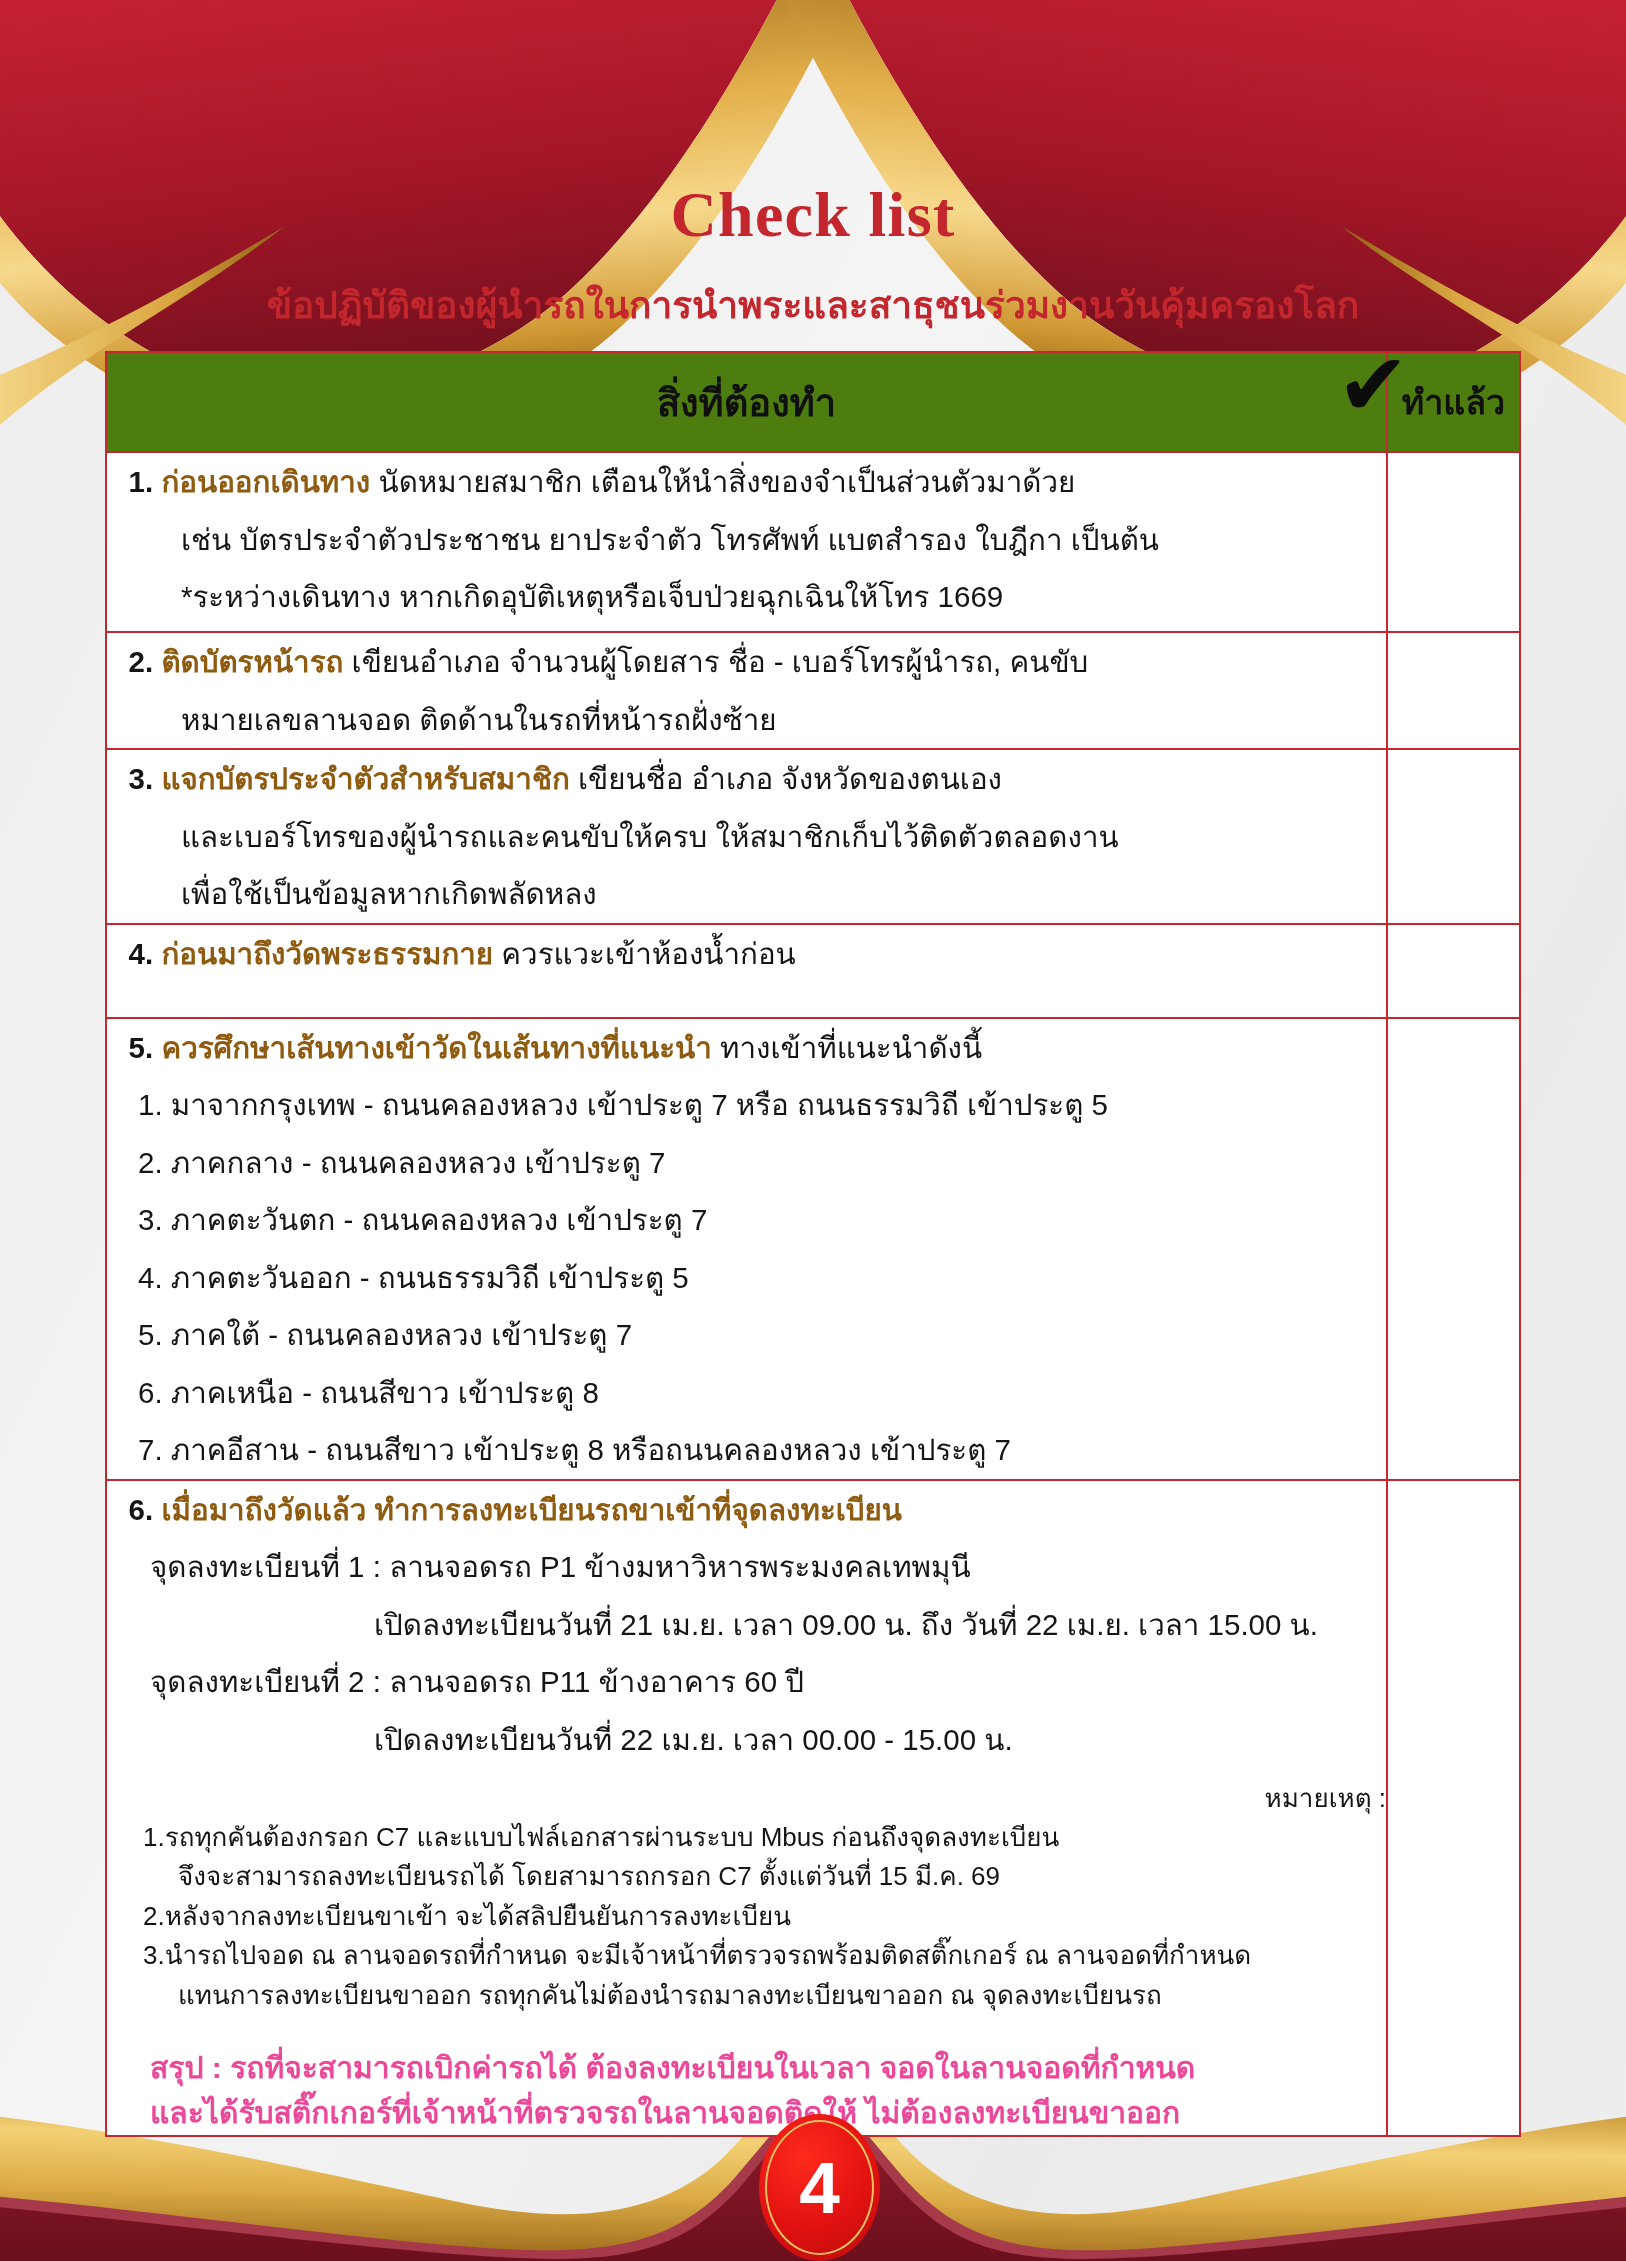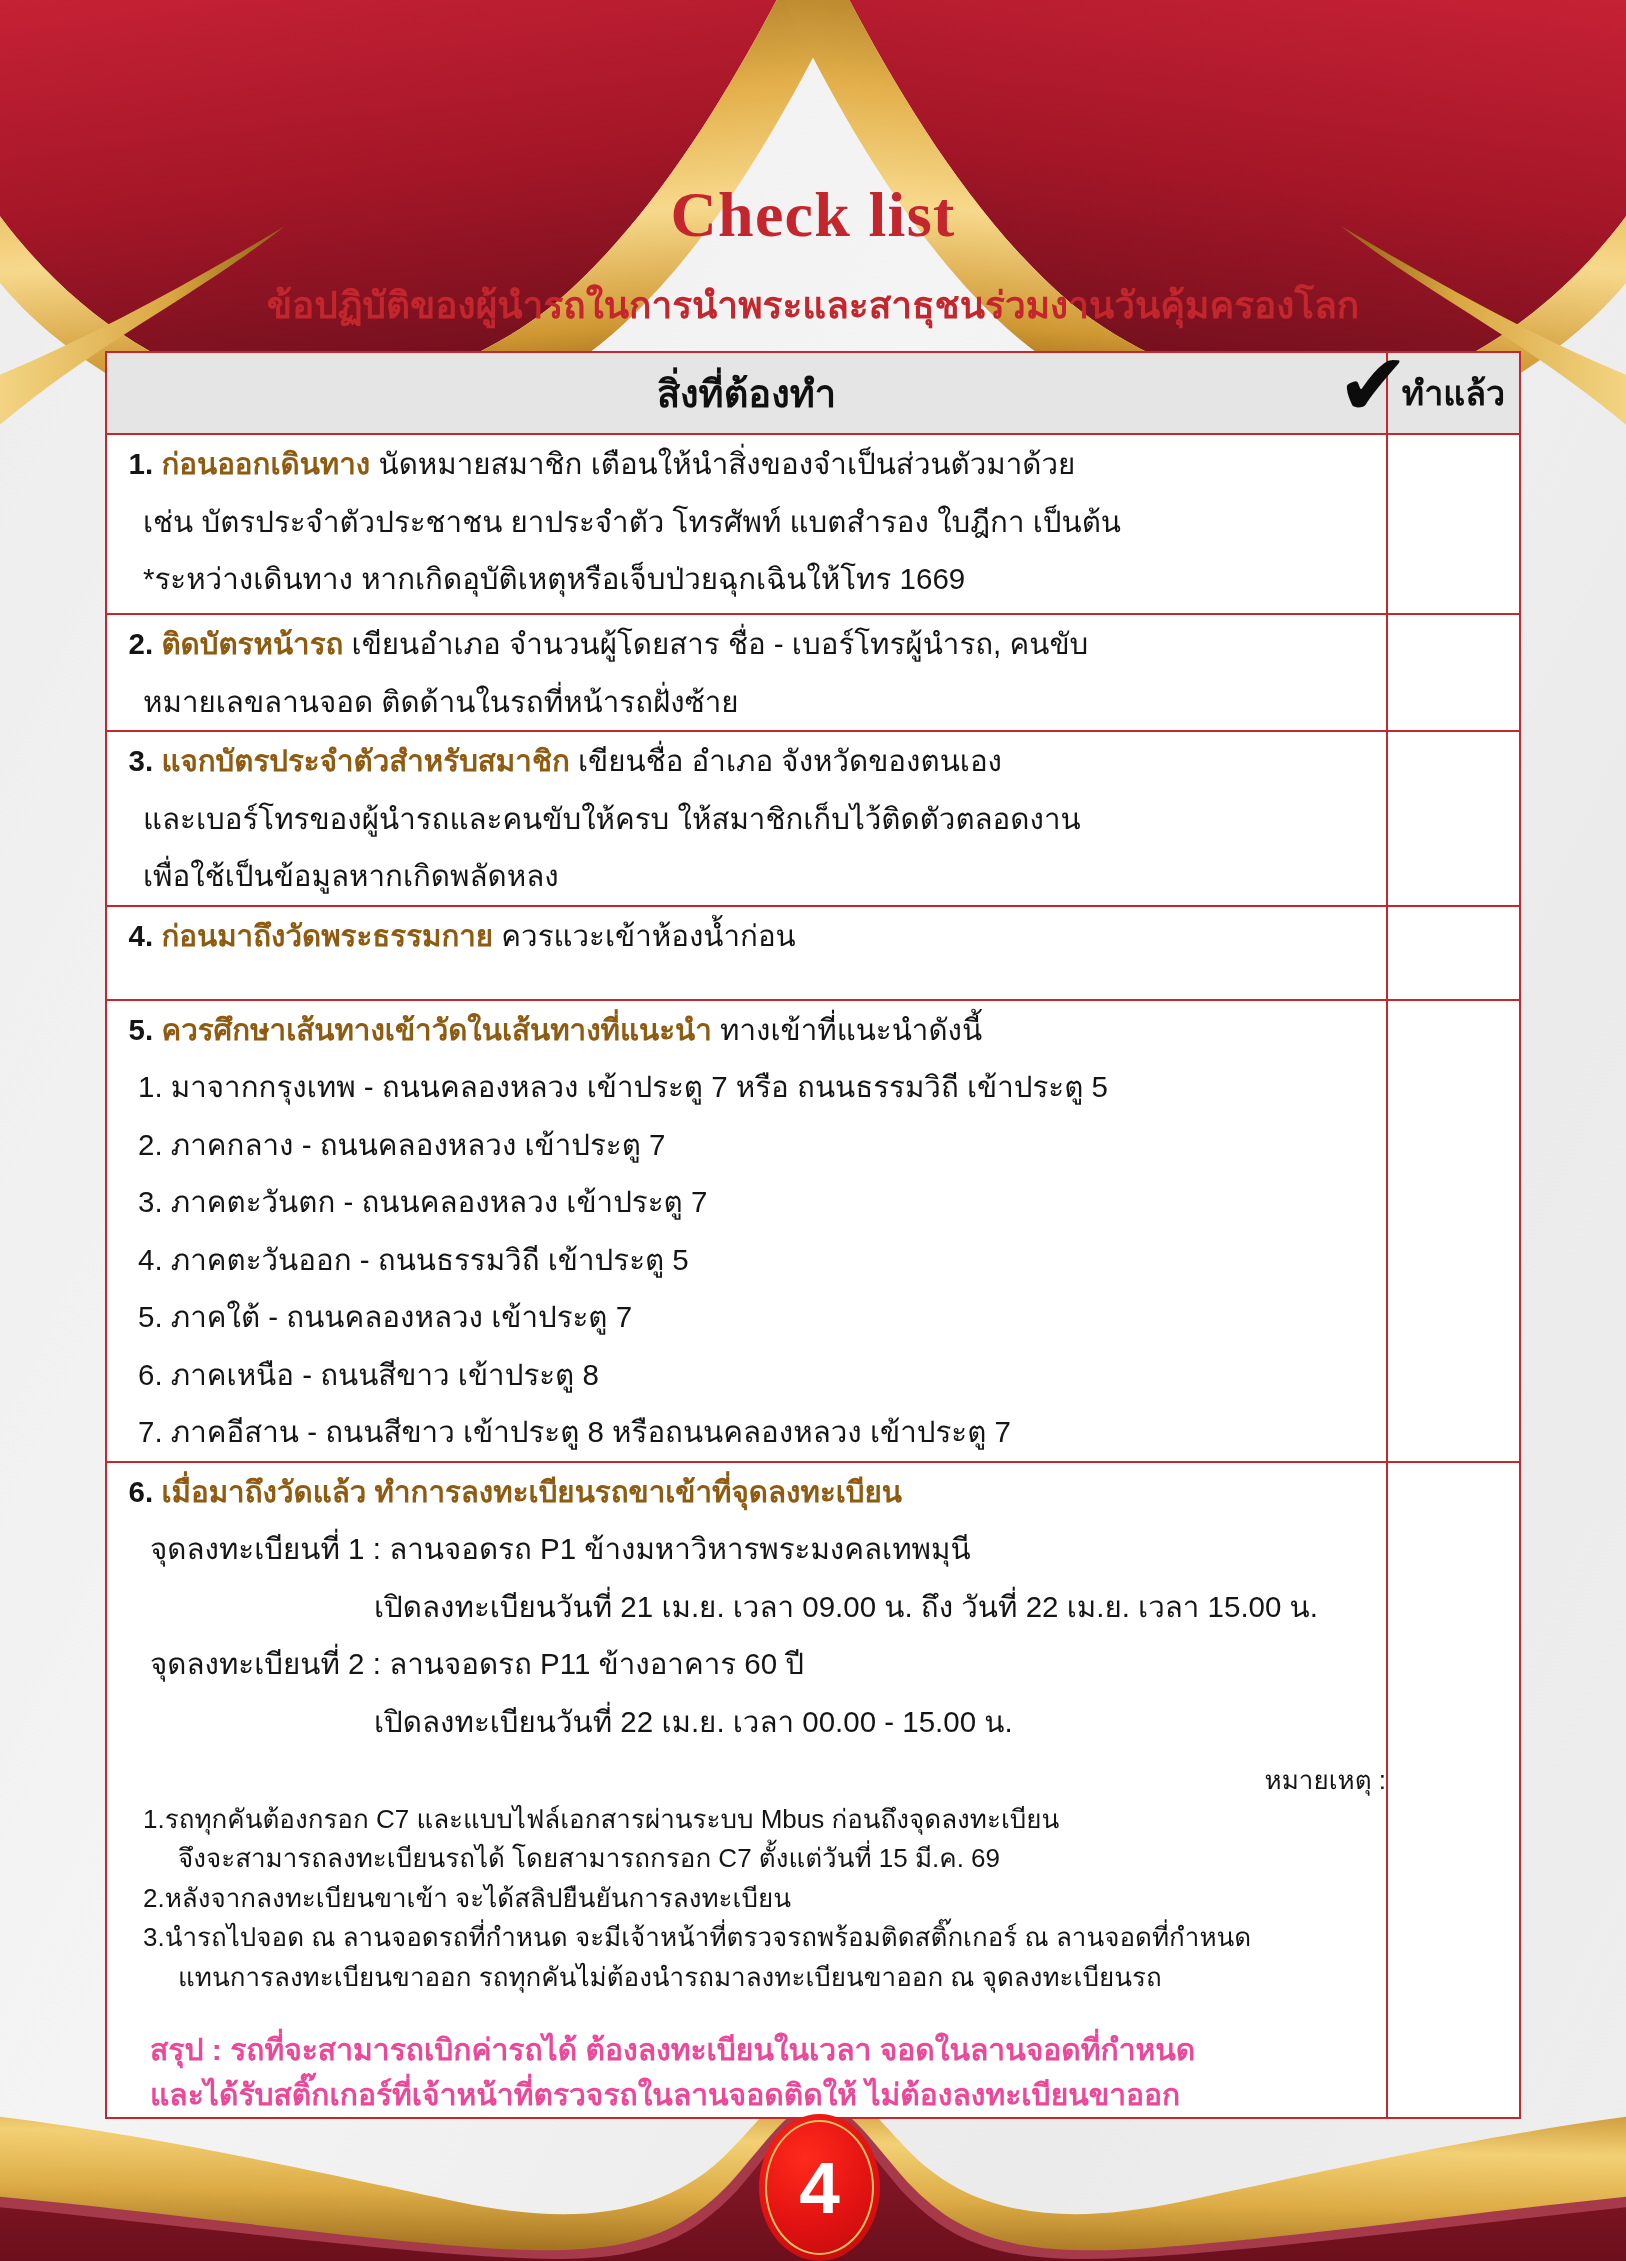--- a/index.html
+++ b/index.html
@@ -19,38 +19,38 @@
   .subtitle{
     position:absolute;top:275px;left:0;width:100%;text-align:center;
     font-weight:bold;font-size:37px;color:#c3262c;z-index:2;
   }
   table.checklist{
     position:absolute;left:105px;top:351px;width:1414px;z-index:2;
     table-layout:fixed;border-collapse:collapse;background:#ffffff;
   }
   col.c1{width:1281px;} col.c2{width:133px;}
   .checklist th,.checklist td{border:2px solid #c2282e;vertical-align:top;padding:0;box-sizing:border-box;}
-  tr.hdr th{height:82px;background:#e5e5e5;vertical-align:middle;}
+  tr.hdr th{height:100px;background:#4d7c0f;vertical-align:middle;}
   .hcell1{position:relative;text-align:center;}
   .htext{font-size:38px;font-weight:700;color:#101010;}
   .hcheck{
     position:absolute;right:-23.6px;top:-11.8px;font-size:87px;line-height:1;
     color:#0c0c0c;z-index:3;font-weight:400;
   }
   .hcell2{text-align:center;font-size:34px;font-weight:700;color:#101010;}
   td.content{font-size:29.5px;color:#151515;line-height:1.95;}
   td.chk{background:#ffffff;}
   .r1{height:180px;padding-top:15.7px;}
   .r2{height:108px;padding-top:10.5px;}
   .r3{height:155px;padding-top:13px;}
   .r4{height:94px;padding-top:7.9px;}
   .r5{height:404px;padding-top:9.2px;line-height:1.72;}
   .r6{height:628px;padding-top:9.2px;line-height:1.45;}
   .ln.first{padding-left:21.6px;}
-  .ln.cont{padding-left:36px;}
+  .ln.cont{padding-left:74px;}
   .route{padding-left:31px;}
   .num{font-weight:700;}
   .head{font-weight:700;color:#8e5b10;}
   .pt{padding-left:43px;}
   .open{padding-left:267px;}
   .note-label{padding-left:39px;font-size:26px;margin-top:10.5px;line-height:1.5;text-align:right;}
   .note{padding-left:36px;font-size:26px;line-height:1.52;}
   .note.cont2{padding-left:71px;}
   .summary{margin-top:30px;padding-left:43px;font-size:30px;font-weight:600;color:#ec4899;line-height:1.5;}
   .page-badge{

